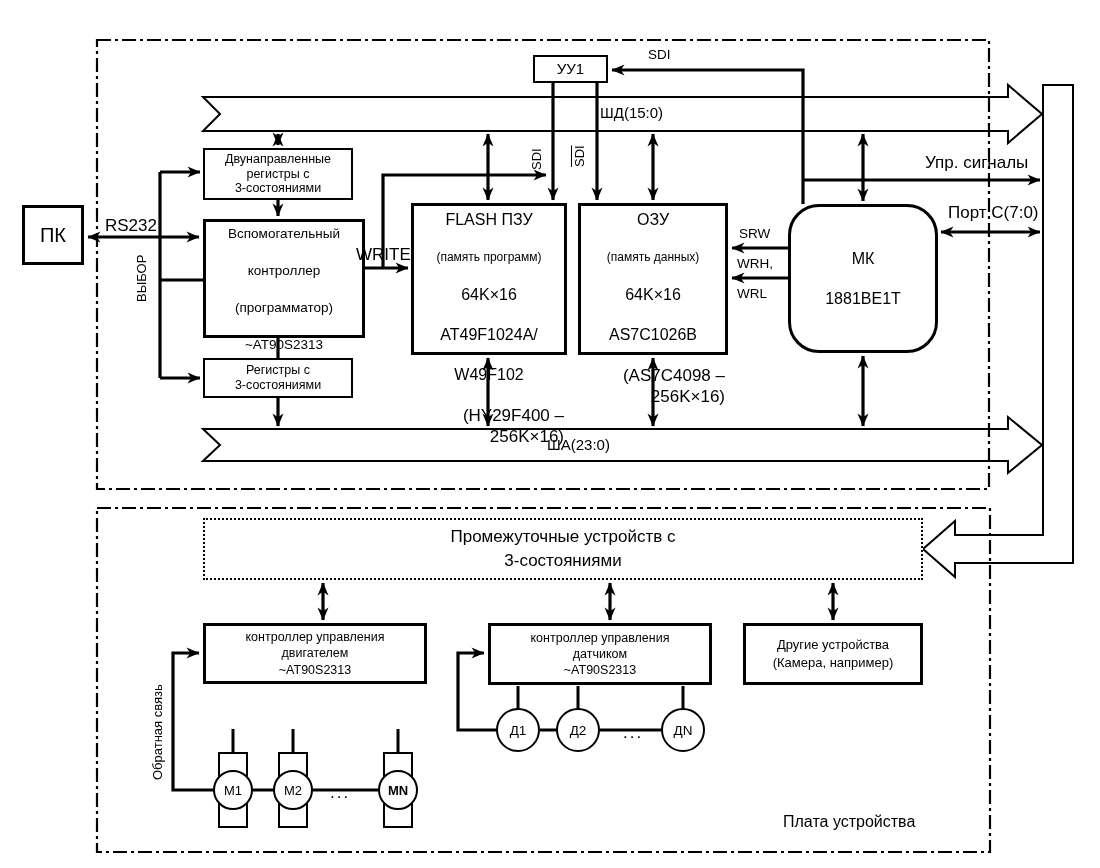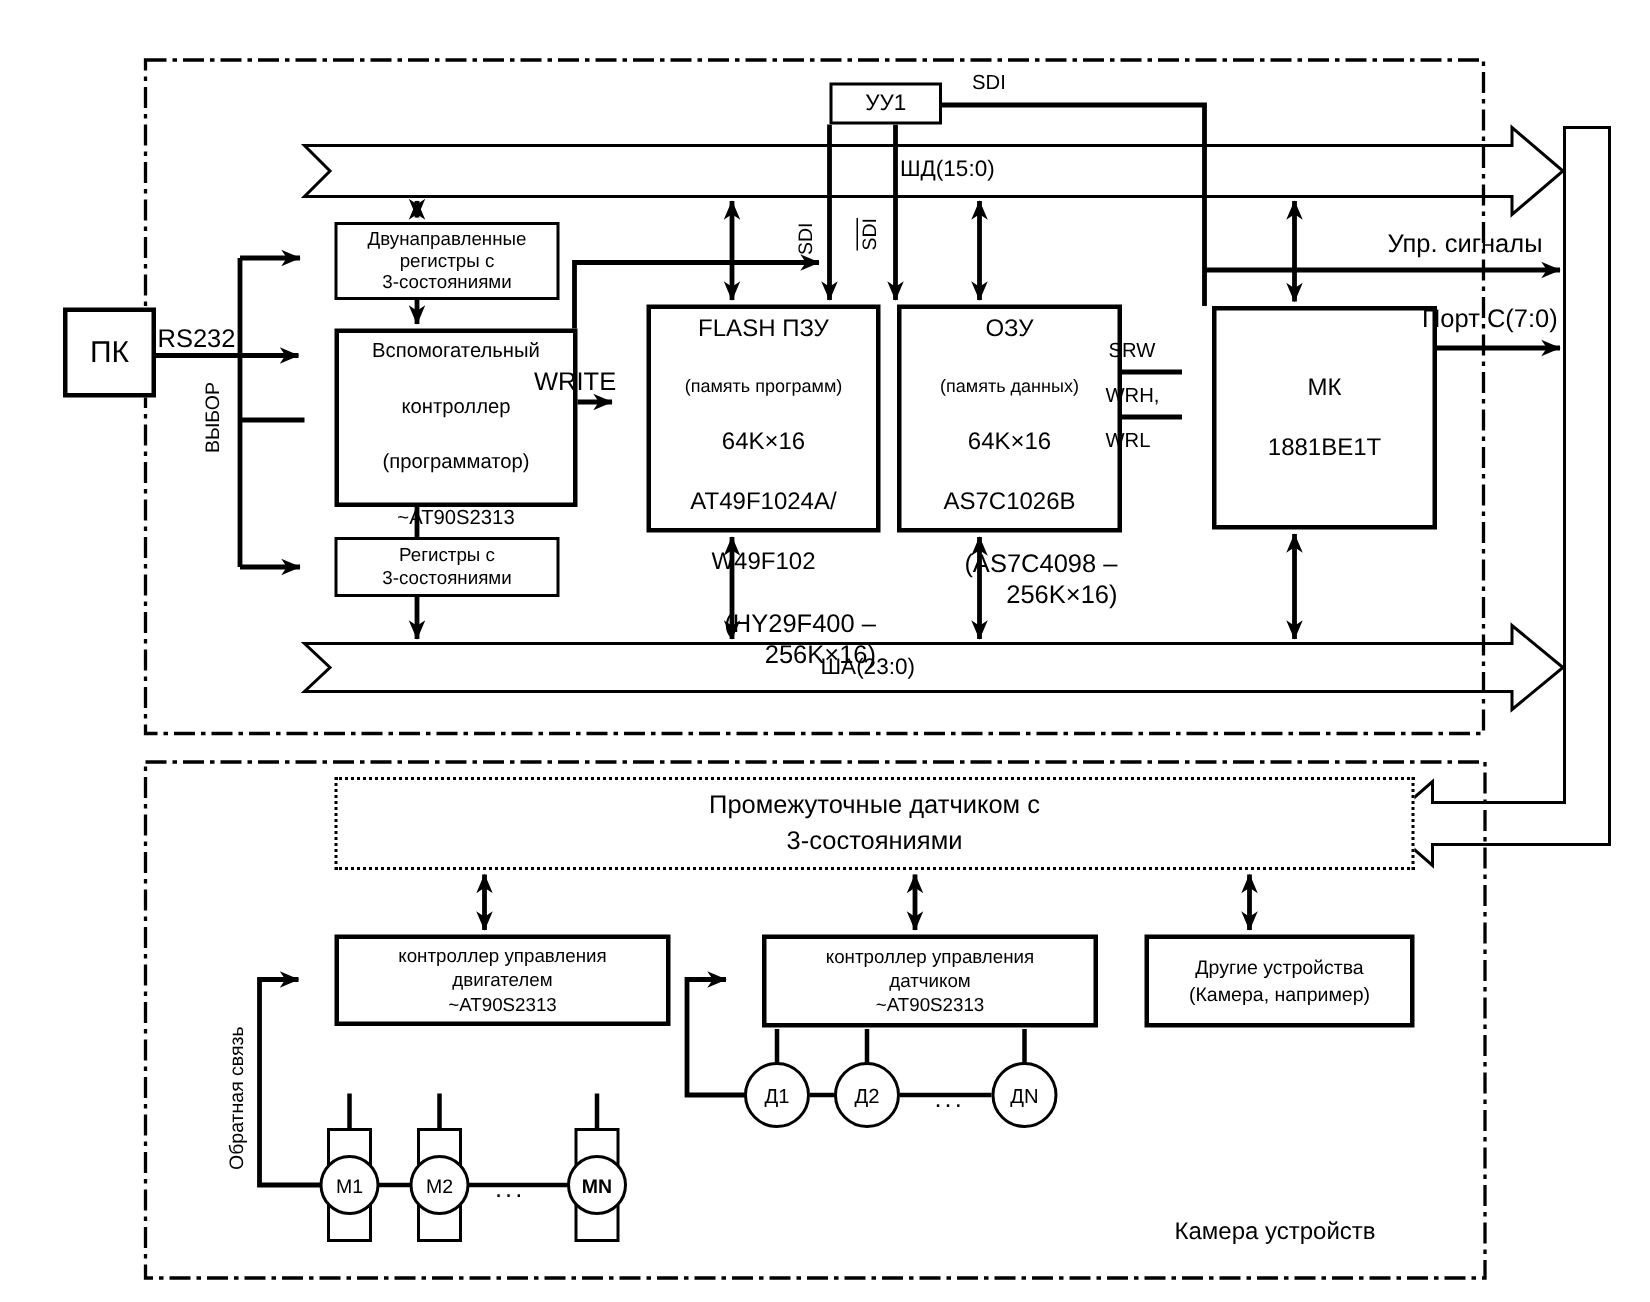--- a/index.html
+++ b/index.html
@@ -1,21 +1,21 @@
 <!DOCTYPE html>
 <html><head>
 <meta charset="utf-8">
 <style>
   html,body{margin:0;padding:0;background:#fff;}
   #canvas{position:relative;width:1100px;height:868px;background:#fff;
           font-family:"Liberation Sans",sans-serif;color:#000;overflow:hidden;}
   #wires{position:absolute;left:0;top:0;z-index:1;}
   .box{position:absolute;background:#fff;border:3px solid #000;box-sizing:border-box;
        display:flex;flex-direction:column;align-items:center;justify-content:center;
-       text-align:right;z-index:2;line-height:1.25;margin-left:20px;}
+       text-align:right;z-index:2;line-height:1.25;}
   .dotted{border:2px dotted #000;}
   .lbl{position:absolute;white-space:nowrap;z-index:3;}
   .rot{transform:rotate(-90deg);transform-origin:0 0;}
   .ovl{text-decoration:overline;}
   .circle{position:absolute;background:#fff;border:2.5px solid #000;border-radius:50%;
           box-sizing:border-box;display:flex;align-items:center;justify-content:center;z-index:4;}
   .mrect{position:absolute;background:#fff;border:2.5px solid #000;box-sizing:border-box;z-index:3;}
   .f20{font-size:20px;} .f16{font-size:16px;} .f15{font-size:15px;} .f14{font-size:17px;}
   .f135{font-size:13.5px;} .f13{font-size:13px;} .f125{font-size:12.5px;}
   .f12{font-size:12px;} .f115{font-size:17px;}
@@ -114,27 +114,27 @@
   </div>
 
   <div class="box sp-even" style="left:578px;top:203px;width:150px;height:152px;">
     <div class="f16">ОЗУ</div>
     <div class="f12">(память данных)</div>
     <div class="f16">64K×16</div>
     <div class="f16">AS7C1026B</div>
     <div class="f115">(AS7C4098 –256K×16)</div>
   </div>
 
-  <div class="box f16" style="left:788px;top:204px;width:150px;height:149px;gap:20px;">
+  <div class="box f16" style="left:788px;top:204px;width:150px;height:149px;gap:20px;border-radius:31px;">
     <div>МК</div>
     <div>1881ВЕ1Т</div>
   </div>
 
   <div class="box dotted f14" style="left:203px;top:518px;width:720px;height:62px;line-height:1.4;">
-    <div>Промежуточные датчиком с</div>
+    <div>Промежуточные устройств с</div>
     <div>3-состояниями</div>
   </div>
 
   <div class="box f125" style="left:203px;top:623px;width:224px;height:61px;line-height:1.3;">
     <div>контроллер управления</div>
     <div>двигателем</div>
     <div>~AT90S2313</div>
   </div>
 
 
@@ -165,21 +165,21 @@
   <div class="circle f135" style="left:496px;top:708px;width:44px;height:44px;">
       <span>Д1</span>
     </div>
   <div class="circle f135" style="left:556px;top:708px;width:44px;height:44px;">
       <span>Д2</span>
     </div>
   <div class="circle f135" style="left:661px;top:708px;width:44px;height:44px;">
       <span>ДN</span>
     </div>
 
-  <div class="lbl f16" style="left:783px;top:813px;">Камера устройств</div>
+  <div class="lbl f16" style="left:783px;top:813px;">Плата устройства</div>
 
   <div class="lbl f14" style="left:105px;top:216px;">RS232</div>
   <div class="lbl f13 rot" style="left:134px;top:302px;">ВЫБОР</div>
   <div class="lbl f14" style="left:356px;top:245px;">WRITE</div>
 
   <div class="lbl f135" style="left:648px;top:47px;">SDI</div>
   <div class="lbl f13 rot" style="left:529px;top:170px;">SDI</div>
   <div class="lbl f13 rot ovl" style="left:572px;top:167px;">SDI</div>
 
   <div class="lbl f15" style="left:600px;top:104px;">ШД(15:0)</div>

